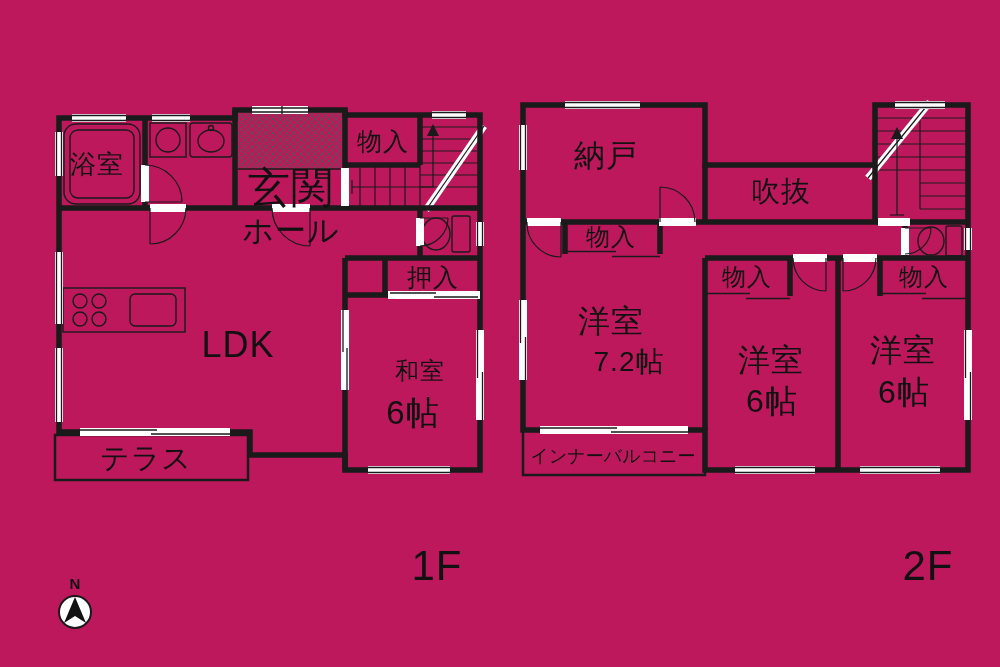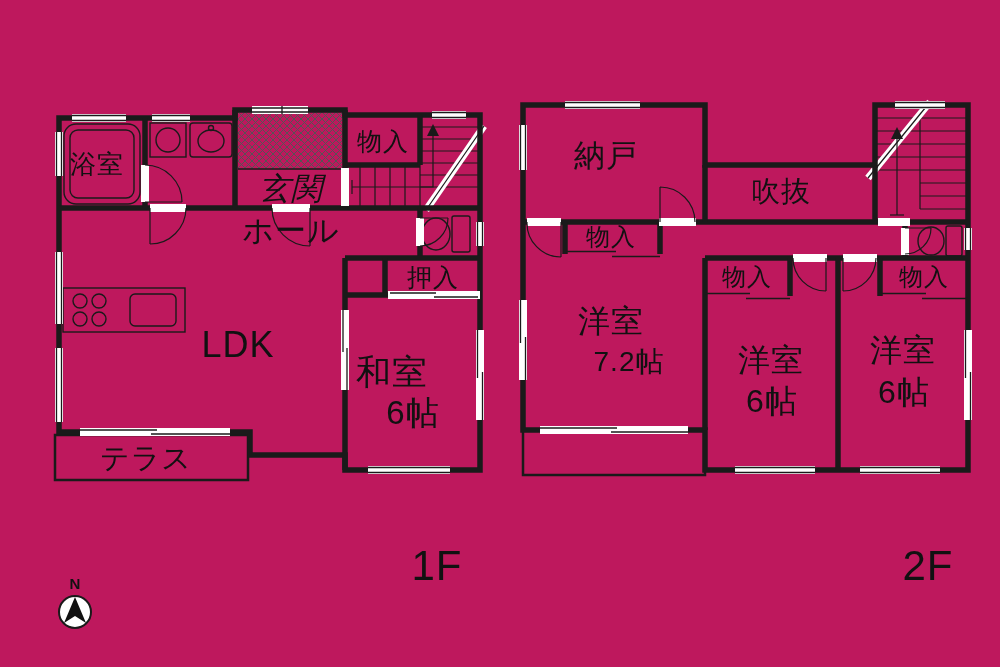--- a/index.html
+++ b/index.html
@@ -251,38 +251,39 @@
     </g>
   </g>
 
   <g fill="none" stroke="#1a1a1a">
     <circle cx="75" cy="612" r="16" stroke-width="2" fill="#fff"></circle>
     <polygon points="75,597 64,623 75,616 86,623" fill="#111" stroke="none"></polygon>
   </g>
 </svg>
 
 <div class="lbl" style="left:97px;top:164px;font-size:26px;">浴室</div>
-<div class="lbl" style="left:291px;top:188px;font-size:31px;font-style:italic;">玄関</div>
+<div class="lbl" style="left:291px;top:188px;font-size:42px;">玄関</div>
 <div class="lbl" style="left:291px;top:230px;font-size:31px;">ホール</div>
 <div class="lbl" style="left:383px;top:141px;font-size:25px;">物入</div>
 <div class="lbl" style="left:433px;top:277px;font-size:25px;">押入</div>
 <div class="lbl" style="left:238px;top:345px;font-size:36px;">LDK</div>
-<div class="lbl" style="left:392px;top:371px;font-size:35px;">和室</div>
+<div class="lbl" style="left:420px;top:371px;font-size:24px;">和室</div>
 <div class="lbl" style="left:413px;top:412px;font-size:33px;">6帖</div>
 <div class="lbl" style="left:146px;top:458px;font-size:29px;">テラス</div>
 <div class="lbl floor-big" style="left:437px;top:529px;font-size:42px;">1F</div>
 
 <div class="lbl" style="left:606px;top:155px;font-size:31px;">納戸</div>
 <div class="lbl" style="left:781px;top:191px;font-size:29px;">吹抜</div>
 <div class="lbl" style="left:611px;top:237px;font-size:24px;">物入</div>
 <div class="lbl" style="left:747px;top:277px;font-size:24px;">物入</div>
 <div class="lbl" style="left:924px;top:277px;font-size:24px;">物入</div>
 <div class="lbl" style="left:611px;top:321px;font-size:32px;">洋室</div>
 <div class="lbl" style="left:608px;top:362px;font-size:28px;margin-left:21px;">7.2帖</div>
 <div class="lbl" style="left:771px;top:360px;font-size:32px;">洋室</div>
 <div class="lbl" style="left:772px;top:401px;font-size:32px;">6帖</div>
 <div class="lbl" style="left:903px;top:350px;font-size:32px;">洋室</div>
 <div class="lbl" style="left:904px;top:392px;font-size:32px;">6帖</div>
+<div class="lbl" style="left:613px;top:456px;font-size:18px;letter-spacing:0;">インナーバルコニー</div>
 <div class="lbl floor-big" style="left:928px;top:529px;font-size:42px;">2F</div>
 
 <div class="lbl" style="left:75px;top:583px;font-size:15px;font-weight:bold;letter-spacing:0;">N</div>
 
 </div>
 
 </body></html>

